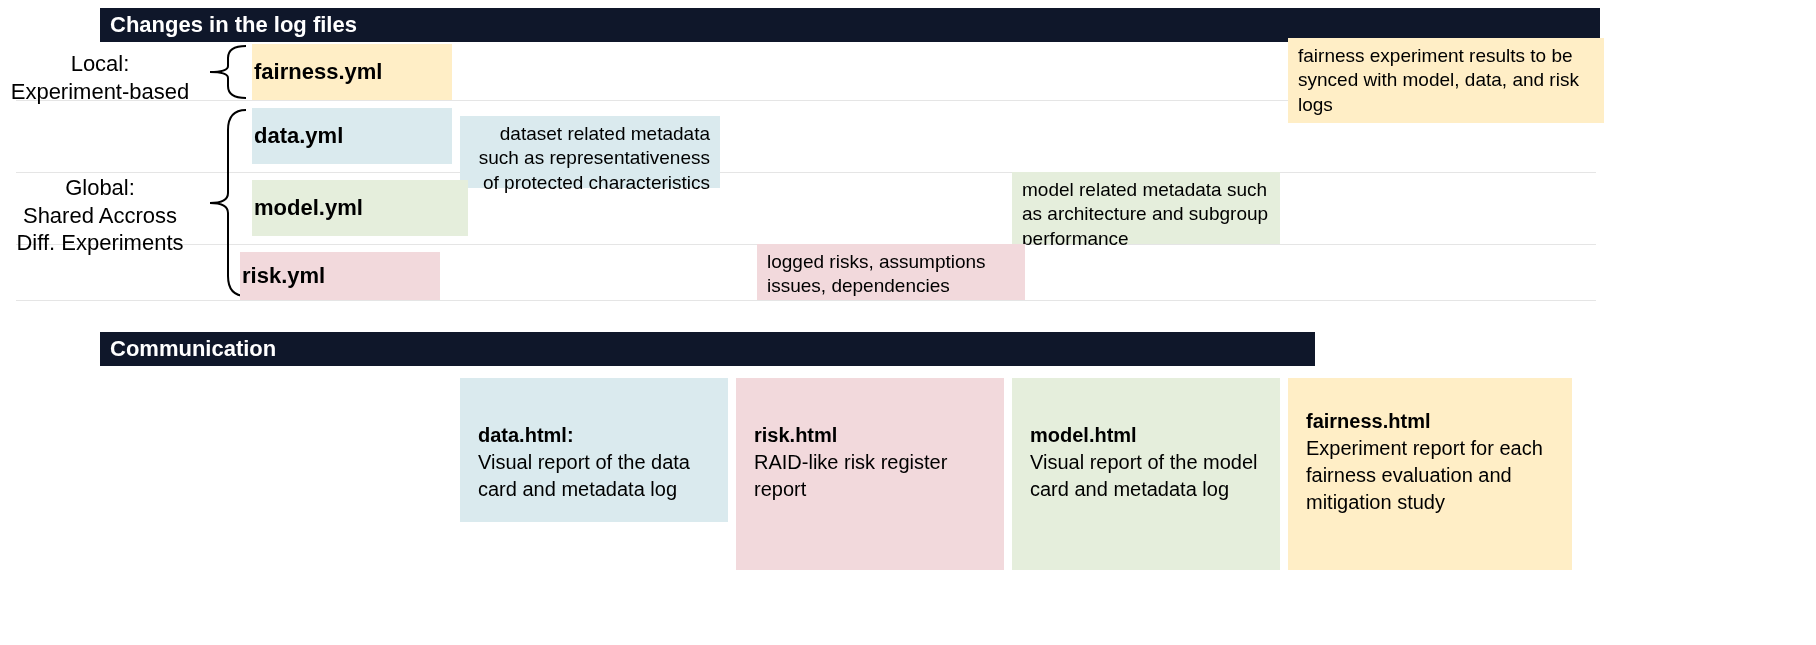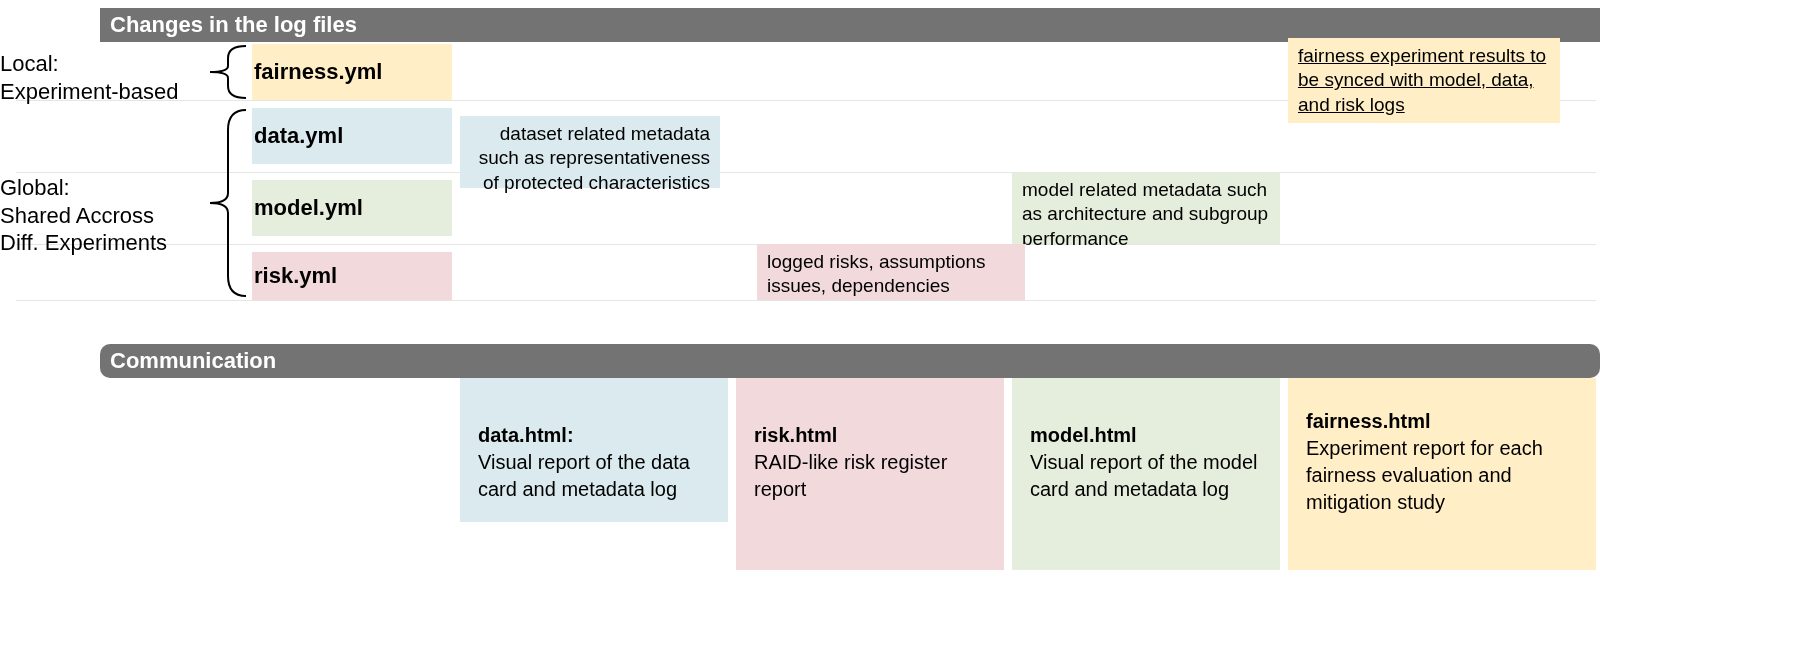--- a/index.html
+++ b/index.html
@@ -8,30 +8,30 @@
     width: 1816px;
     height: 645px;
     background: #fff;
     font-family: Arial, Helvetica, sans-serif;
     font-size: 20px;
     color: #000;
     position: relative;
   }
   .header-bar {
     position: absolute;
-    background: #737373;
+    background: #0f172a;
     color: #fff;
     font-weight: bold;
     font-size: 22px;
     padding: 4px 10px;
     box-sizing: border-box;
   }
   .side-label {
     position: absolute;
-    text-align: left;
+    text-align: center;
     font-size: 22px;
     line-height: 1.25;
   }
   .file-box {
     position: absolute;
     font-weight: bold;
     font-size: 22px;
     display: flex;
     align-items: center;
     padding-left: 2px;
@@ -96,60 +96,60 @@
   <path d="M36 2 Q18 2 18 14 L18 22 Q18 28 0 28 Q18 28 18 34 L18 42 Q18 54 36 54"></path>
 </svg>
 
 <svg class="bracket" style="left:210px; top:108px;" width="36" height="190" viewBox="0 0 36 190">
   <path d="M36 2 Q18 2 18 22 L18 85 Q18 95 0 95 Q18 95 18 105 L18 168 Q18 188 36 188"></path>
 </svg>
 
 <div class="file-box c-yellow" style="left:252px; top:44px; width:200px; height:56px;">
   <span>fairness.yml</span>
 </div>
-<div class="desc-box c-yellow" style="left:1288px; top:38px; width:272px;text-decoration:underline;">
+<div class="desc-box c-yellow" style="left:1288px; top:38px; width:316px;">
   <span>fairness experiment results to be synced with model, data, and risk logs</span>
 </div>
 
 <div class="file-box c-blue" style="left:252px; top:108px; width:200px; height:56px;">
   <span>data.yml</span>
 </div>
 <div class="desc-box c-blue" style="left:460px; top:116px; width:260px; height:72px;text-align:right;">
   <span>dataset related metadata such as representativeness of protected characteristics</span>
 </div>
 
-<div class="file-box c-green" style="left:252px; top:180px; width:200px; height:56px;">
+<div class="file-box c-green" style="left:252px; top:180px; width:216px; height:56px;">
   <span>model.yml</span>
 </div>
 <div class="desc-box c-green" style="left:1012px; top:172px; width:268px; height:72px;">
   <span>model related metadata such as architecture and subgroup performance</span>
 </div>
 
-<div class="file-box c-pink" style="left:252px; top:252px; width:200px; height:48px;">
+<div class="file-box c-pink" style="left:240px; top:252px; width:200px; height:48px;">
   <span>risk.yml</span>
 </div>
 <div class="desc-box c-pink" style="left:736px; top:244px; width:268px; height:56px;margin-left:21px;">
   <span>logged risks, assumptions issues, dependencies</span>
 </div>
 
-<div class="header-bar" style="left:100px; top:344px; width:1500px;border-radius:10px;">
+<div class="header-bar" style="left:100px; top:332px; width:1215px;">
   <span>Communication</span>
 </div>
 
 <div class="comm-box c-blue" style="left:460px; top:378px; width:268px; height:144px;">
   <span class="title">data.html:</span>
   <span>Visual report of the data card and metadata log</span>
 </div>
 
 <div class="comm-box c-pink" style="left:736px; top:378px; width:268px; height:192px;">
   <span class="title">risk.html</span>
   <span>RAID-like risk register report</span>
 </div>
 
 <div class="comm-box c-green" style="left:1012px; top:378px; width:268px; height:192px;">
   <span class="title">model.html</span>
   <span>Visual report of the model card and metadata log</span>
 </div>
 
-<div class="comm-box c-yellow" style="left:1288px; top:378px; width:308px; height:192px; padding-top:30px;">
+<div class="comm-box c-yellow" style="left:1288px; top:378px; width:284px; height:192px; padding-top:30px;">
   <span class="title">fairness.html</span>
   <span>Experiment report for each fairness evaluation and mitigation study</span>
 </div>
 
 </body></html>

